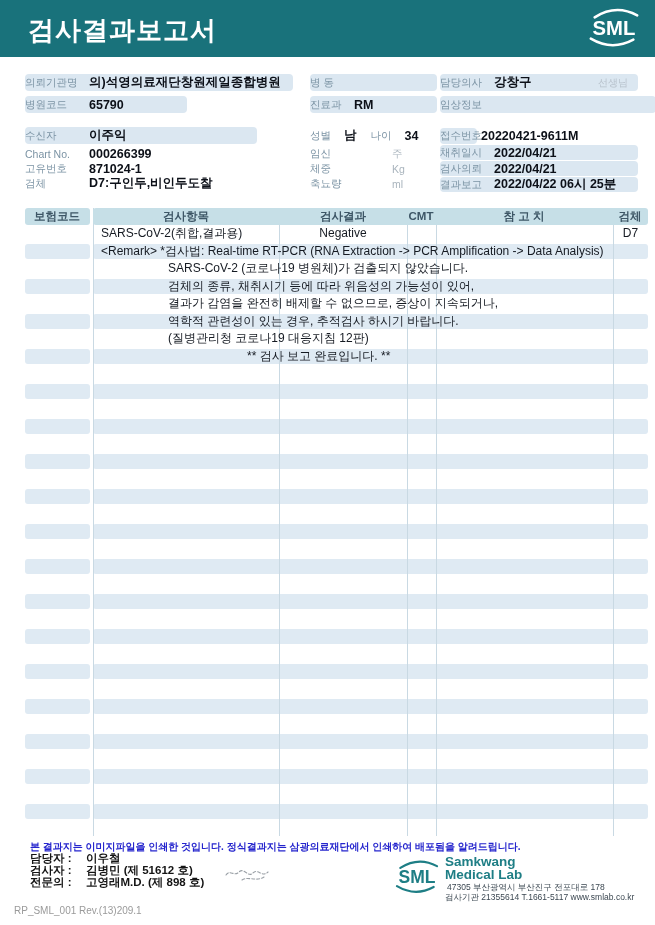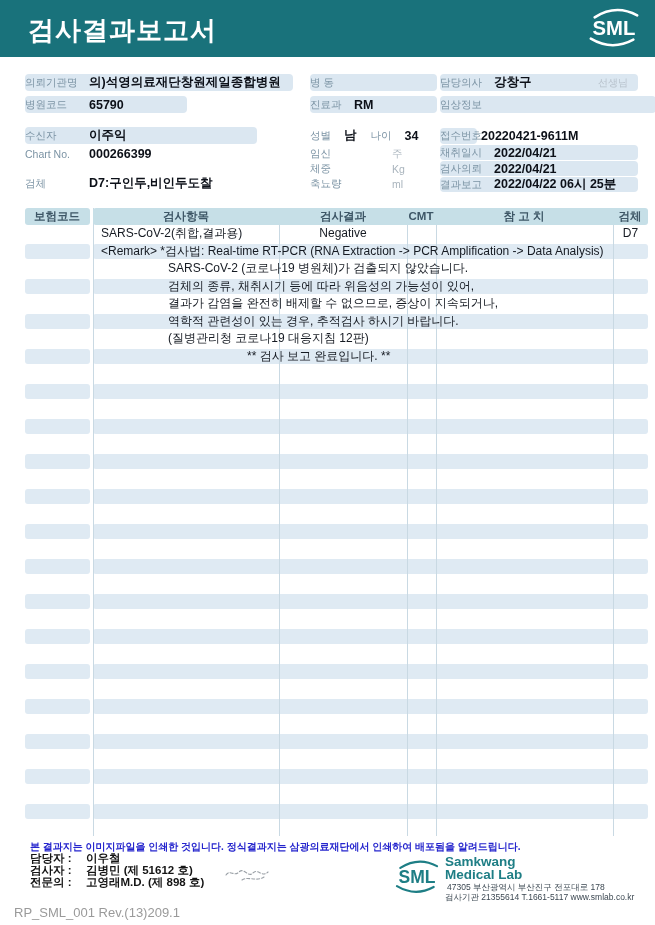--- a/index.html
+++ b/index.html
@@ -51,21 +51,21 @@
   .c-item{left:101px;}
   .c-result{left:279px;width:128px;text-align:center;}
   .c-spec{left:613px;width:35px;text-align:center;}
   .ind0{left:101px;} .ind1{left:168px;} .ind2{left:247px;}
   
   #notice{position:absolute;left:30px;top:840px;font-size:10px;font-weight:bold;color:var(--notice);white-space:nowrap;}
   .sigrow{position:absolute;left:30px;height:12px;display:flex;white-space:nowrap;}
   .siglabel{font-size:11.5px;font-weight:bold;color:#141414;width:56px;}
   .sigvalue{font-size:11.5px;font-weight:bold;color:#141414;}
   #signature{position:absolute;left:222px;top:866px;width:52px;height:20px;color:#9aa0a6;}
-  #doc-code{position:absolute;left:14px;top:905px;font-size:13px;color:#9a9a9a;}
+  #doc-code{position:absolute;left:14px;top:905px;font-size:10px;color:#9a9a9a;}
   #lab-block{position:absolute;left:390px;top:855px;width:255px;height:48px;}
   #footer-logo{left:2px;top:2px;width:50px;height:40px;color:#1e7e85;}
   #lab-name{position:absolute;left:55px;top:0px;font-size:13.5px;font-weight:bold;color:#1e7e85;line-height:13px;}
   #lab-address{position:absolute;left:57px;top:27px;font-size:8.5px;color:#3c4852;white-space:nowrap;}
   #lab-contact{position:absolute;left:55px;top:37px;font-size:8.5px;color:#3c4852;white-space:nowrap;}
 </style>
 </head>
 <body>
 
 <div id="page">
@@ -87,20 +87,24 @@
     <span class="flabel w1">병원코드</span>
     <span class="fvalue">65790</span>
   </div>
   <div class="ifield pill" style="left:25px;top:127px;width:232px">
     <span class="flabel w1">수신자</span>
     <span class="fvalue">이주익</span>
   </div>
   <div class="ifield" style="left:25px;top:145px;width:232px">
     <span class="flabel w1">Chart No.</span>
     <span class="fvalue">000266399</span>
+  </div>
+  <div class="ifield" style="left:25px;top:160px;width:232px">
+    <span class="flabel w1">고유번호</span>
+    <span class="fvalue">871024-1</span>
   </div>
   <div class="ifield" style="left:25px;top:175px;width:260px">
     <span class="flabel w1">검체</span>
     <span class="fvalue">D7:구인두,비인두도찰</span>
   </div>
 
   <div class="ifield pill" style="left:310px;top:74px;width:127px">
     <span class="flabel w2">병 동</span>
     <span class="fvalue"></span>
   </div>

